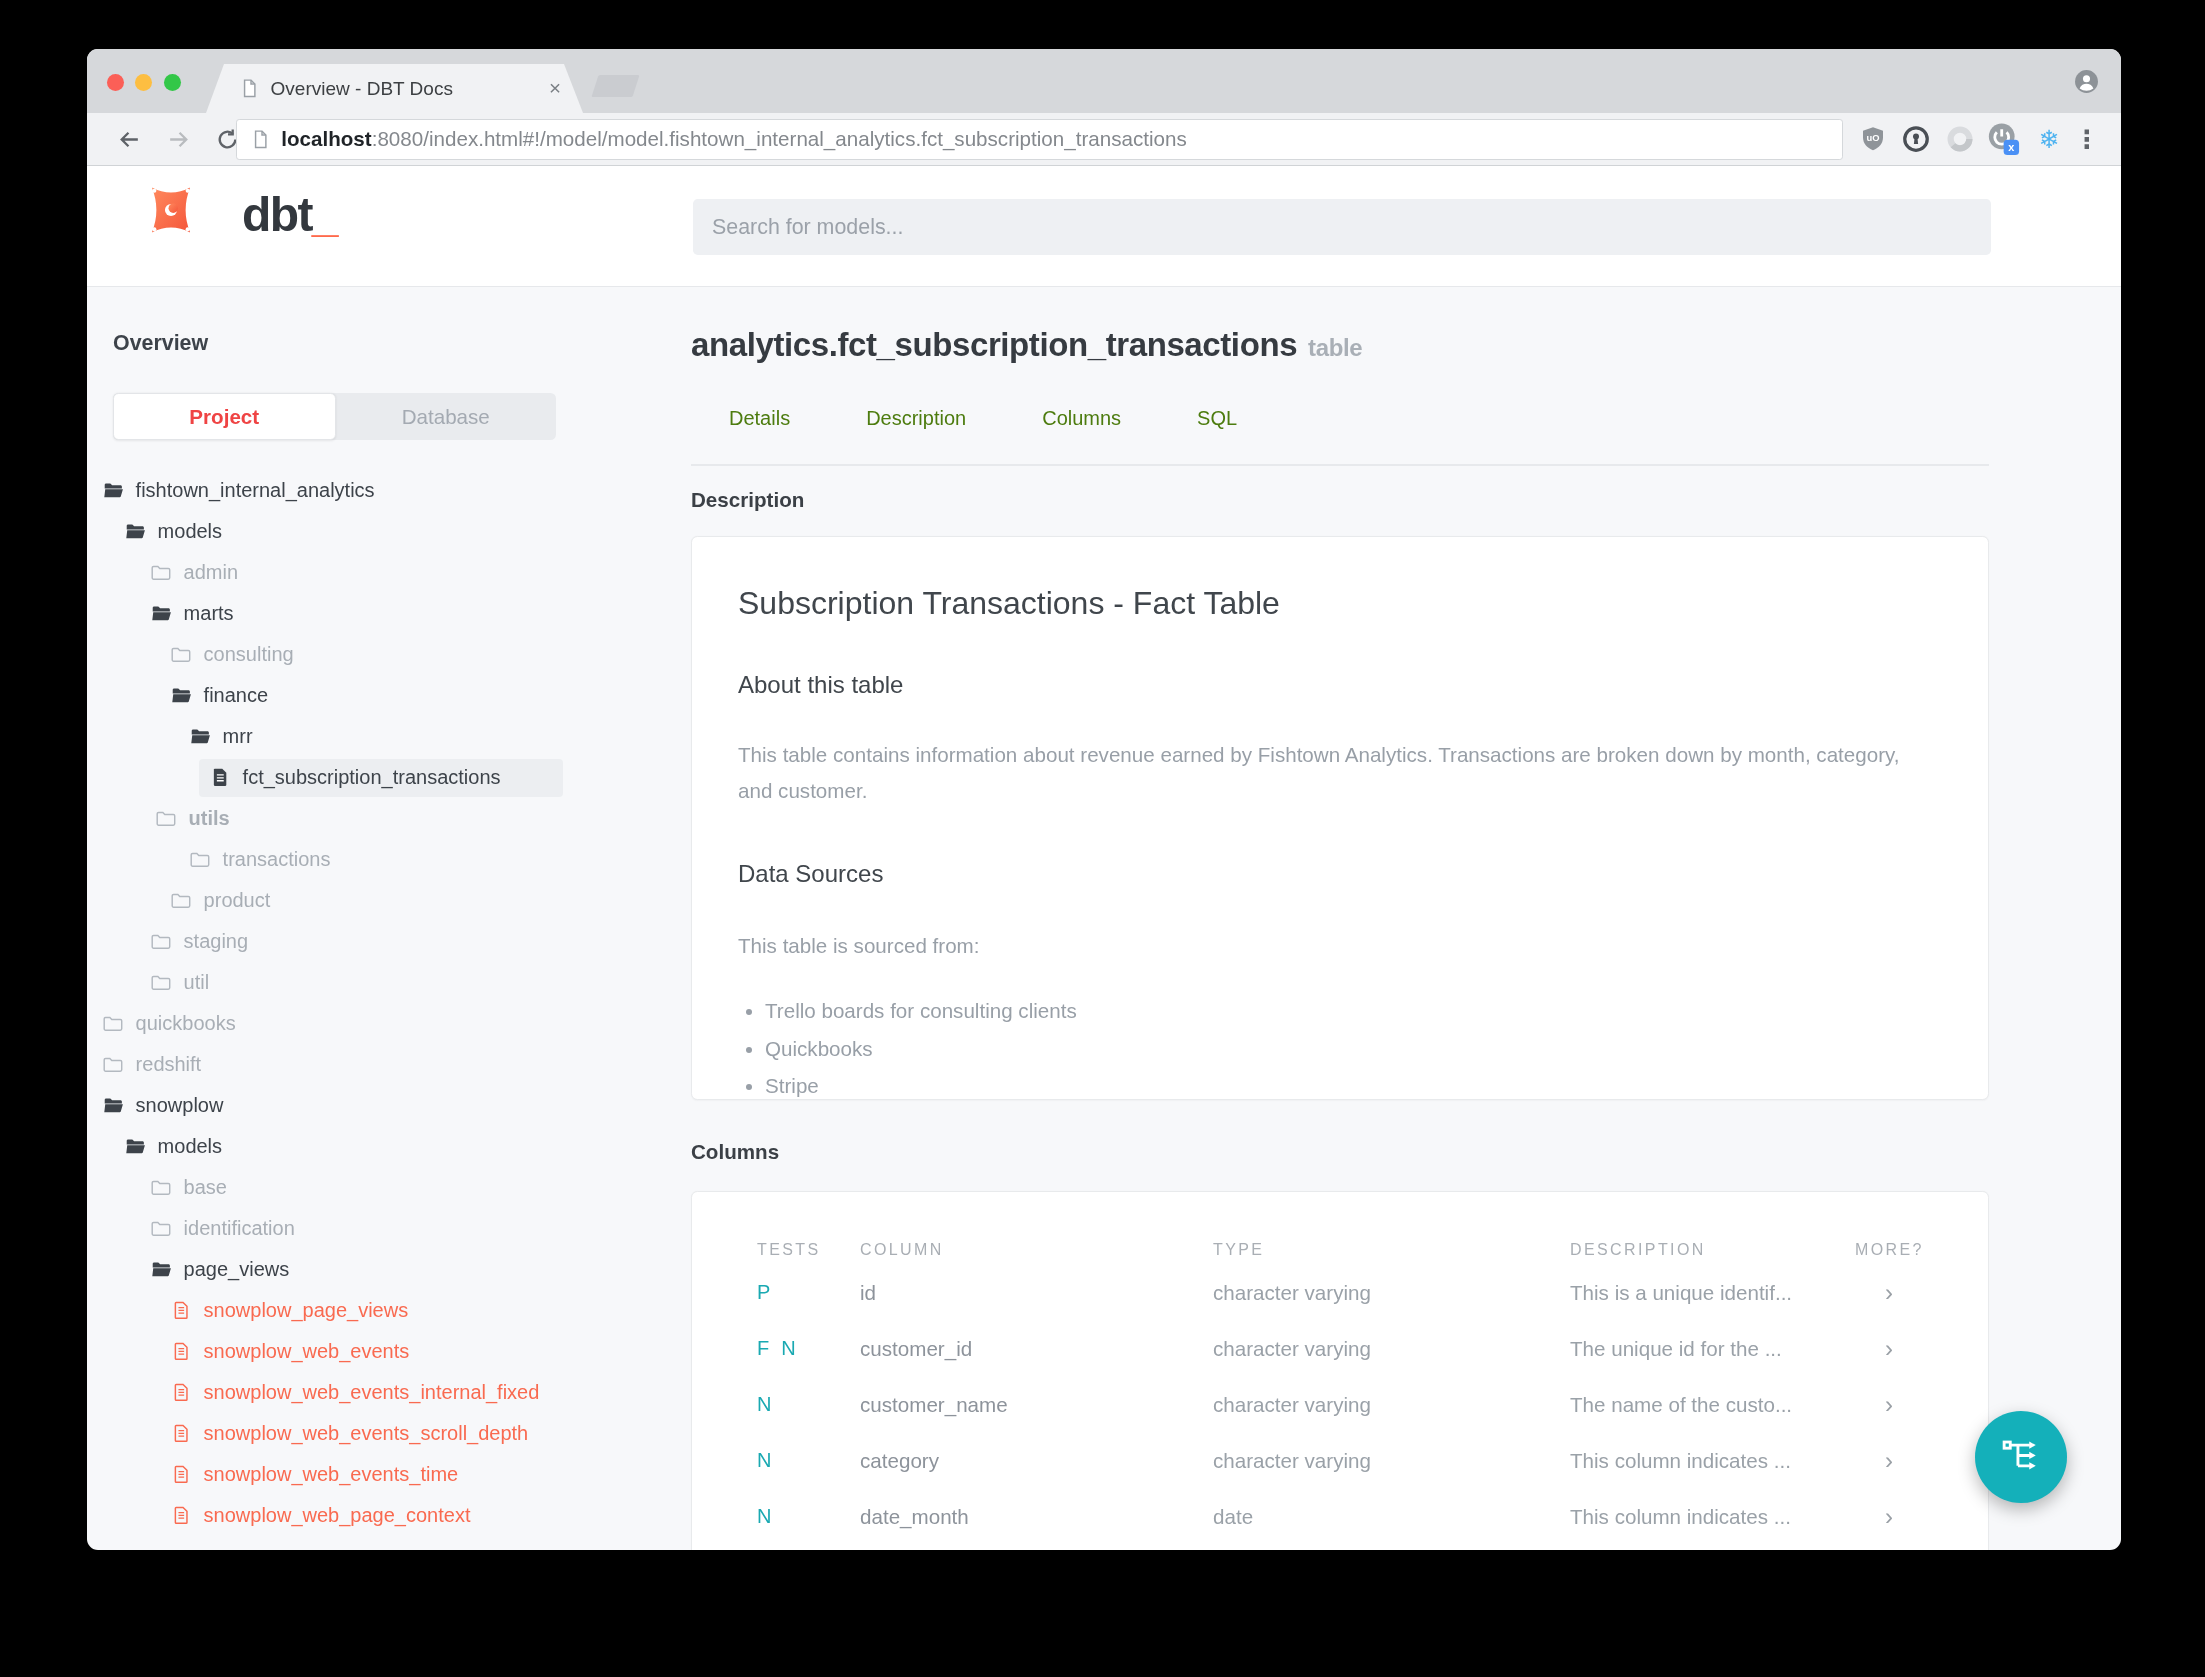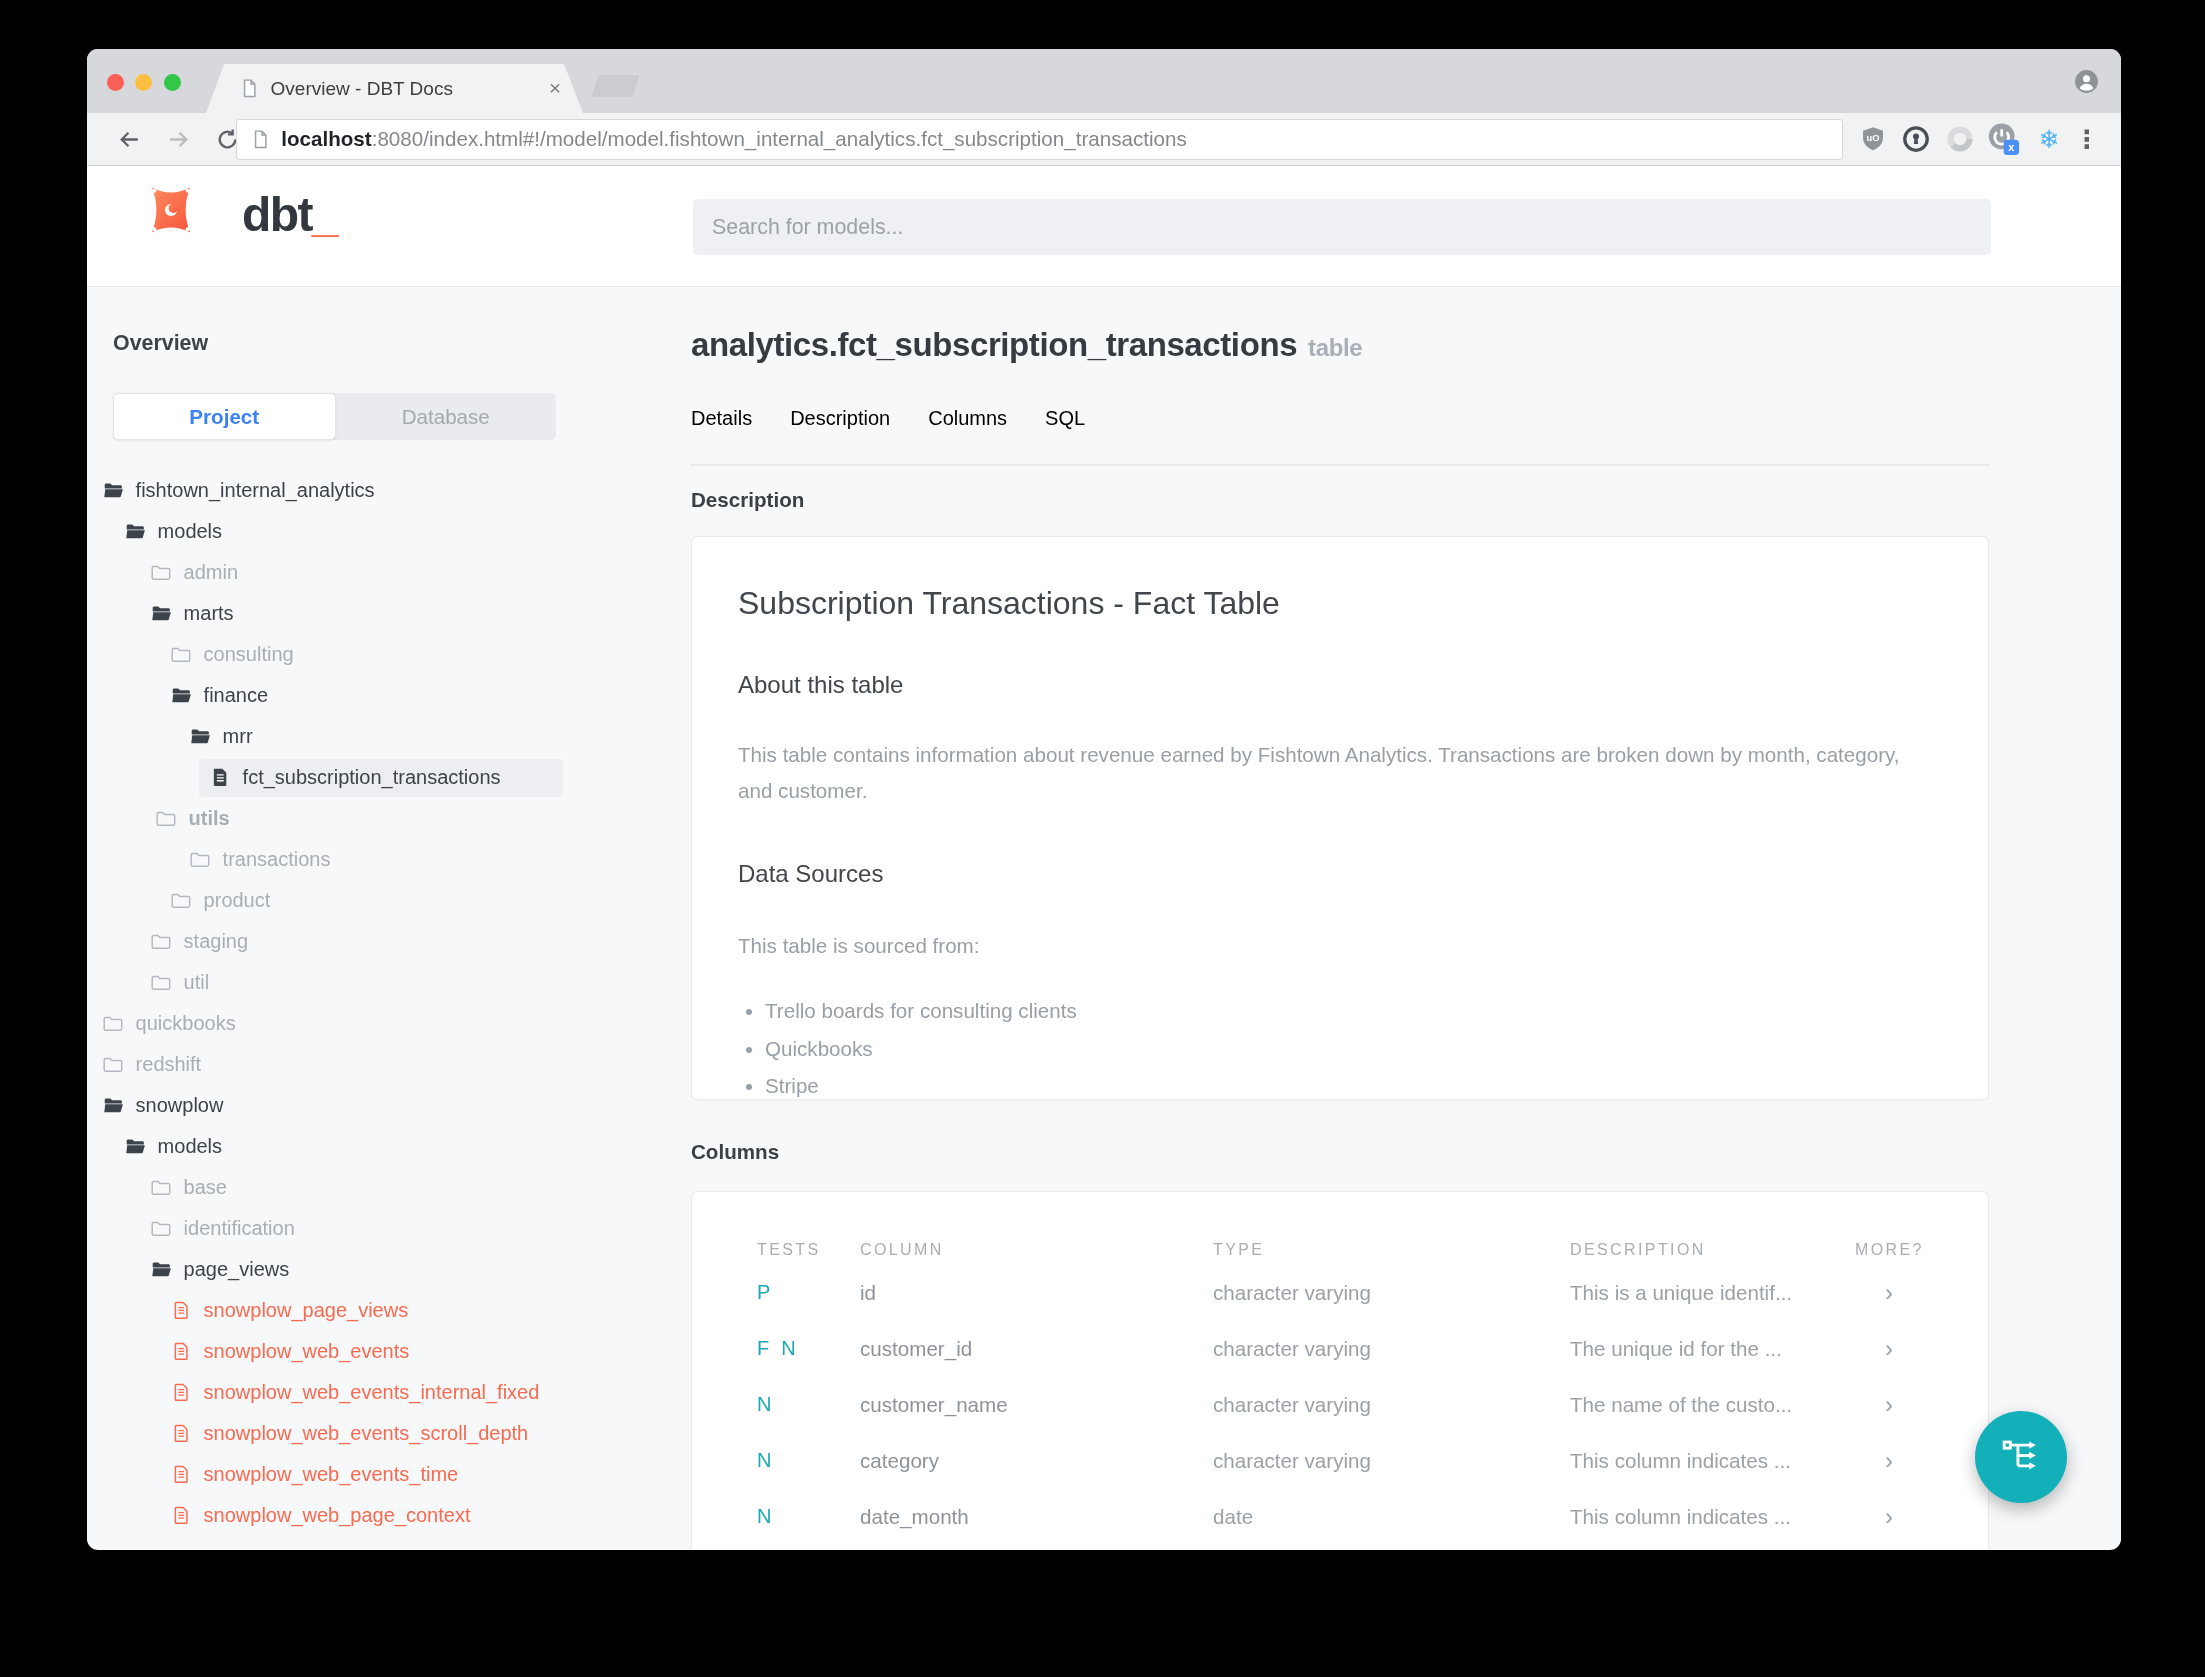--- a/index.html
+++ b/index.html
@@ -34,34 +34,34 @@
   .logo-text { position:absolute; left:155px; top:20.6px; font-size:48px; font-weight:bold; letter-spacing:-1.6px; color:#33383e; }
   .logo-cursor { color:#ff694b; }
   .searchbox { position:absolute; left:606px; top:33px; width:1298px; height:56px; background:#eef0f3; border:none; border-radius:4.8px; font-size:21.4px; color:#5c636b; padding-left:19px; font-family:inherit; outline:none; }
   .searchbox::placeholder { color:#9ba1a9; }
 
   
   .sidebar { position:absolute; left:0; top:239px; width:587px; height:1263px; }
   .ov-label { position:absolute; left:26px; top:43px; font-size:21.4px; font-weight:bold; color:#3d434a; }
   .seg { position:absolute; left:26px; top:105px; width:443px; height:47px; background:#e9ebee; border-radius:5.5px; display:flex; }
   .seg-item { flex:1; display:flex; align-items:center; justify-content:center; font-size:20.6px; color:#a4aab2; }
-  .seg-item.active { background:#fff; border-radius:5.5px; color:#3b82f6; font-weight:bold; box-shadow:0 0.8px 2.4px rgba(0,0,0,.08); border:0.8px solid #e3e5e8; }
+  .seg-item.active { background:#fff; border-radius:5.5px; color:#ef4444; font-weight:bold; box-shadow:0 0.8px 2.4px rgba(0,0,0,.08); border:0.8px solid #e3e5e8; }
   .tree { position:absolute; left:0; top:182px; width:587px; }
   .trow { height:41px; display:flex; align-items:center; }
   .trow .ic { width:20.6px; height:20.6px; flex:0 0 20.6px; }
   .trow .tl { font-size:20px; margin-left:12px; white-space:nowrap; }
   .t-dark { color:#3d434a; } .t-dim { color:#a8aeb5; } .t-red { color:#f96a50; }
   .lvl0{padding-left:16px;} .lvl1{padding-left:38px;} .lvl2{padding-left:64px;} .lvl3{padding-left:84px;} .lvl4{padding-left:103px;} .lvl5{padding-left:69px;font-weight:bold;}
   .trow.selected { background:#eceef1; border-radius:4px; margin-left:112px; padding-left:11px; width:364px; height:38px; margin-top:1.6px; margin-bottom:1.6px; }
 
   
   .main-title { position:absolute; left:604px; top:277px; font-size:33px; color:#363b41; letter-spacing:-0.4px; white-space:nowrap;font-weight:bold; }
   .title-badge { font-size:24px; color:#a9afb6; margin-left:11px; }
   .pagenav { position:absolute; left:604px; top:358px; display:flex; gap:38px; }
-  .pagenav a { font-size:20px; color:#000000; text-decoration:none; }
+  .pagenav a { font-size:20px; color:#4d7c0f; text-decoration:none;margin-left:38px; }
   .nav-divider { position:absolute; left:604px; top:415px; width:1298px; height:1.6px; background:#e7e9ec; }
   .sec-label { position:absolute; left:604px; font-size:20.6px; font-weight:bold; color:#3b4046; }
   .sec-desc { top:439px; } .sec-cols { top:1091px; }
   .card { position:absolute; left:604px; background:#fff; border:0.8px solid #e8eaec; border-radius:6.3px; box-shadow:0 0.8px 1.6px rgba(0,0,0,.03); }
   .card-doc { top:487px; width:1298px; height:564px; padding:12px 46px; overflow:hidden; }
   .doc-h1 { margin-top:36px; font-size:32px; font-weight:400; color:#40464c; }
   .doc-h2 { font-size:24px; font-weight:400; color:#40464c; }
   .h2-about { margin-top:49px; } .h2-src { margin-top:51px; }
   .doc-p { font-size:20.6px; color:#989fa7; line-height:36px; max-width:1181px; }
   .p-about { margin-top:38px; } .p-src { margin-top:40px; }

